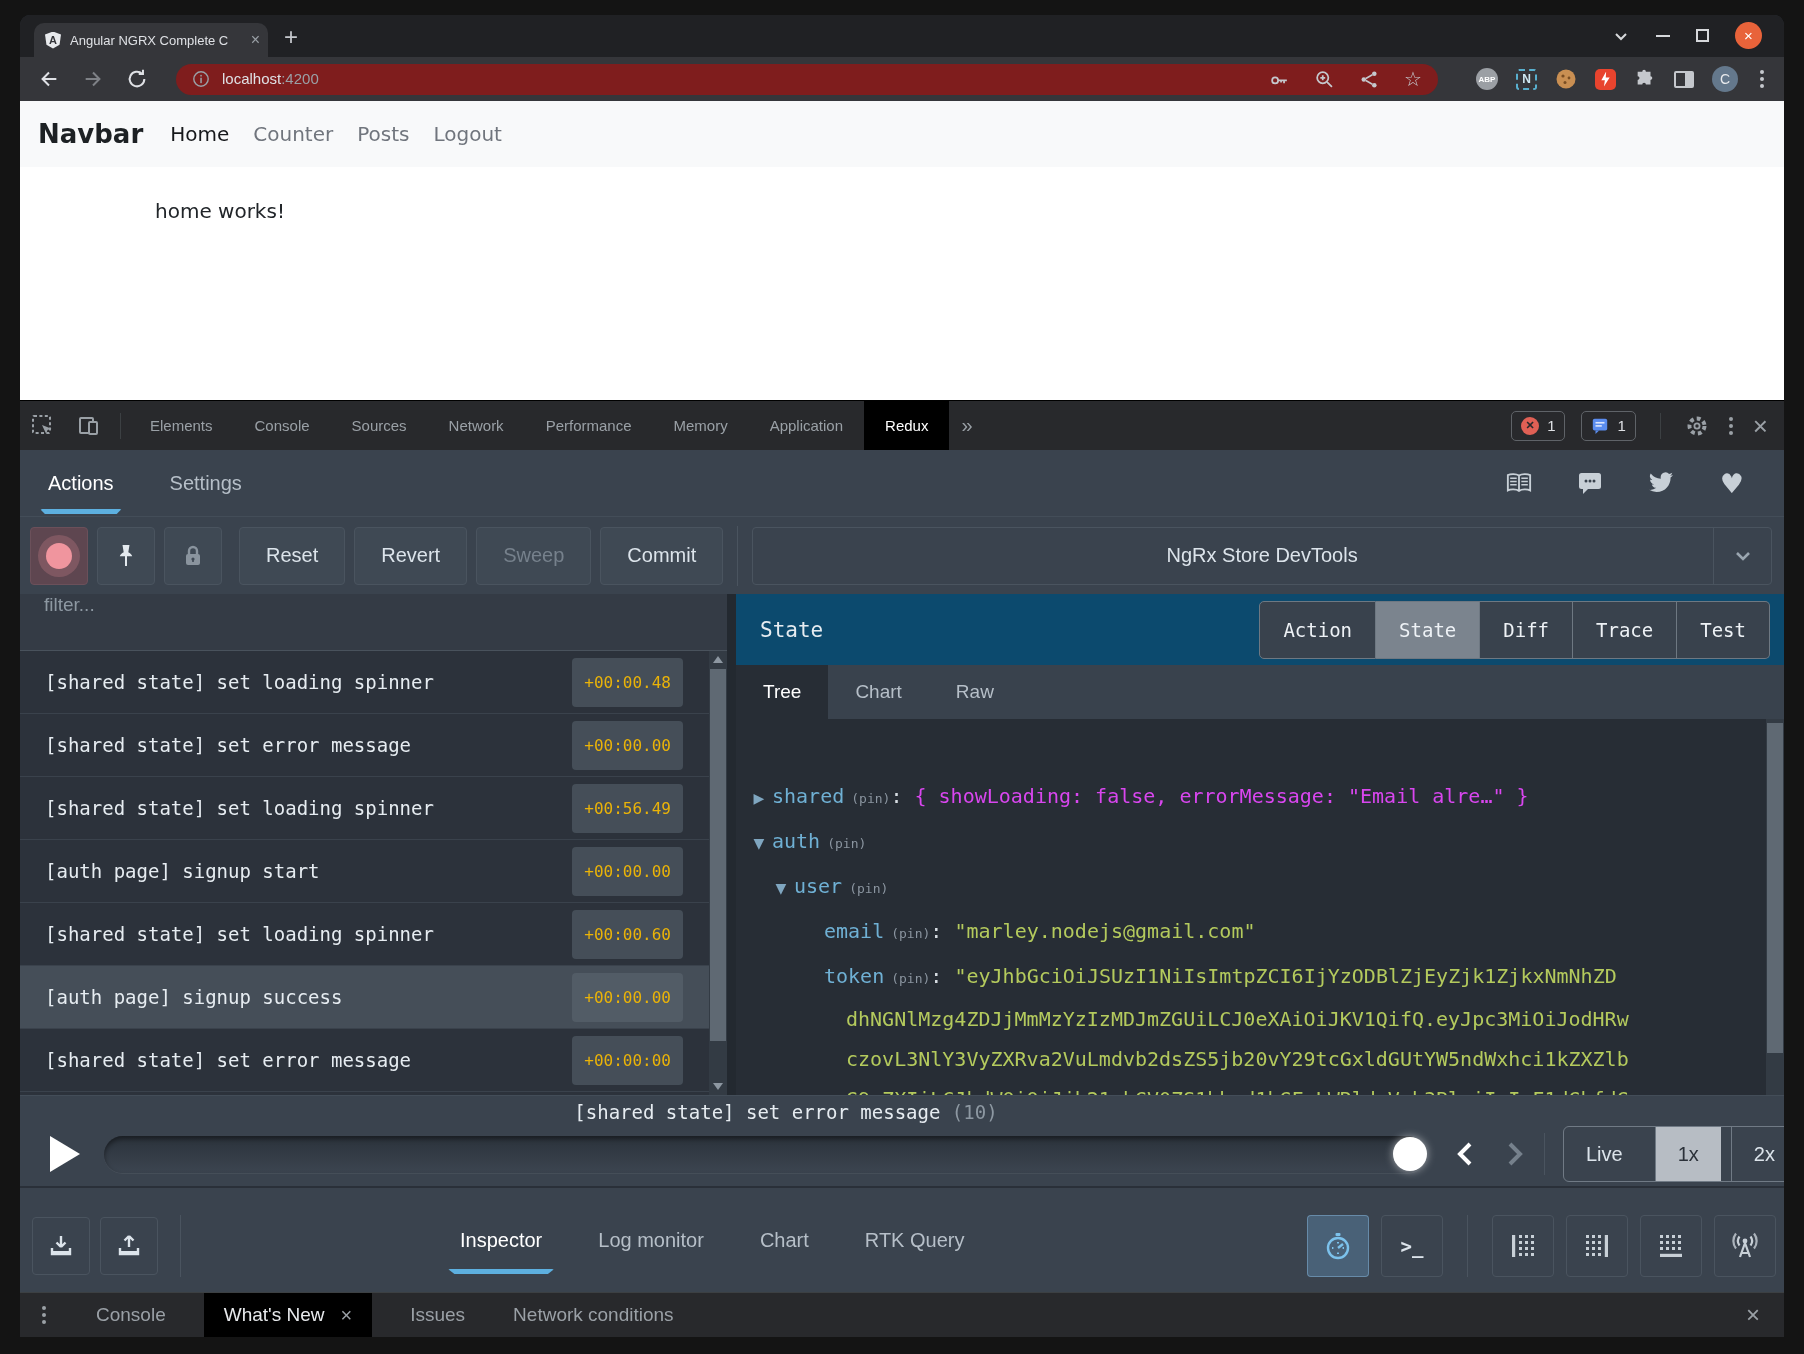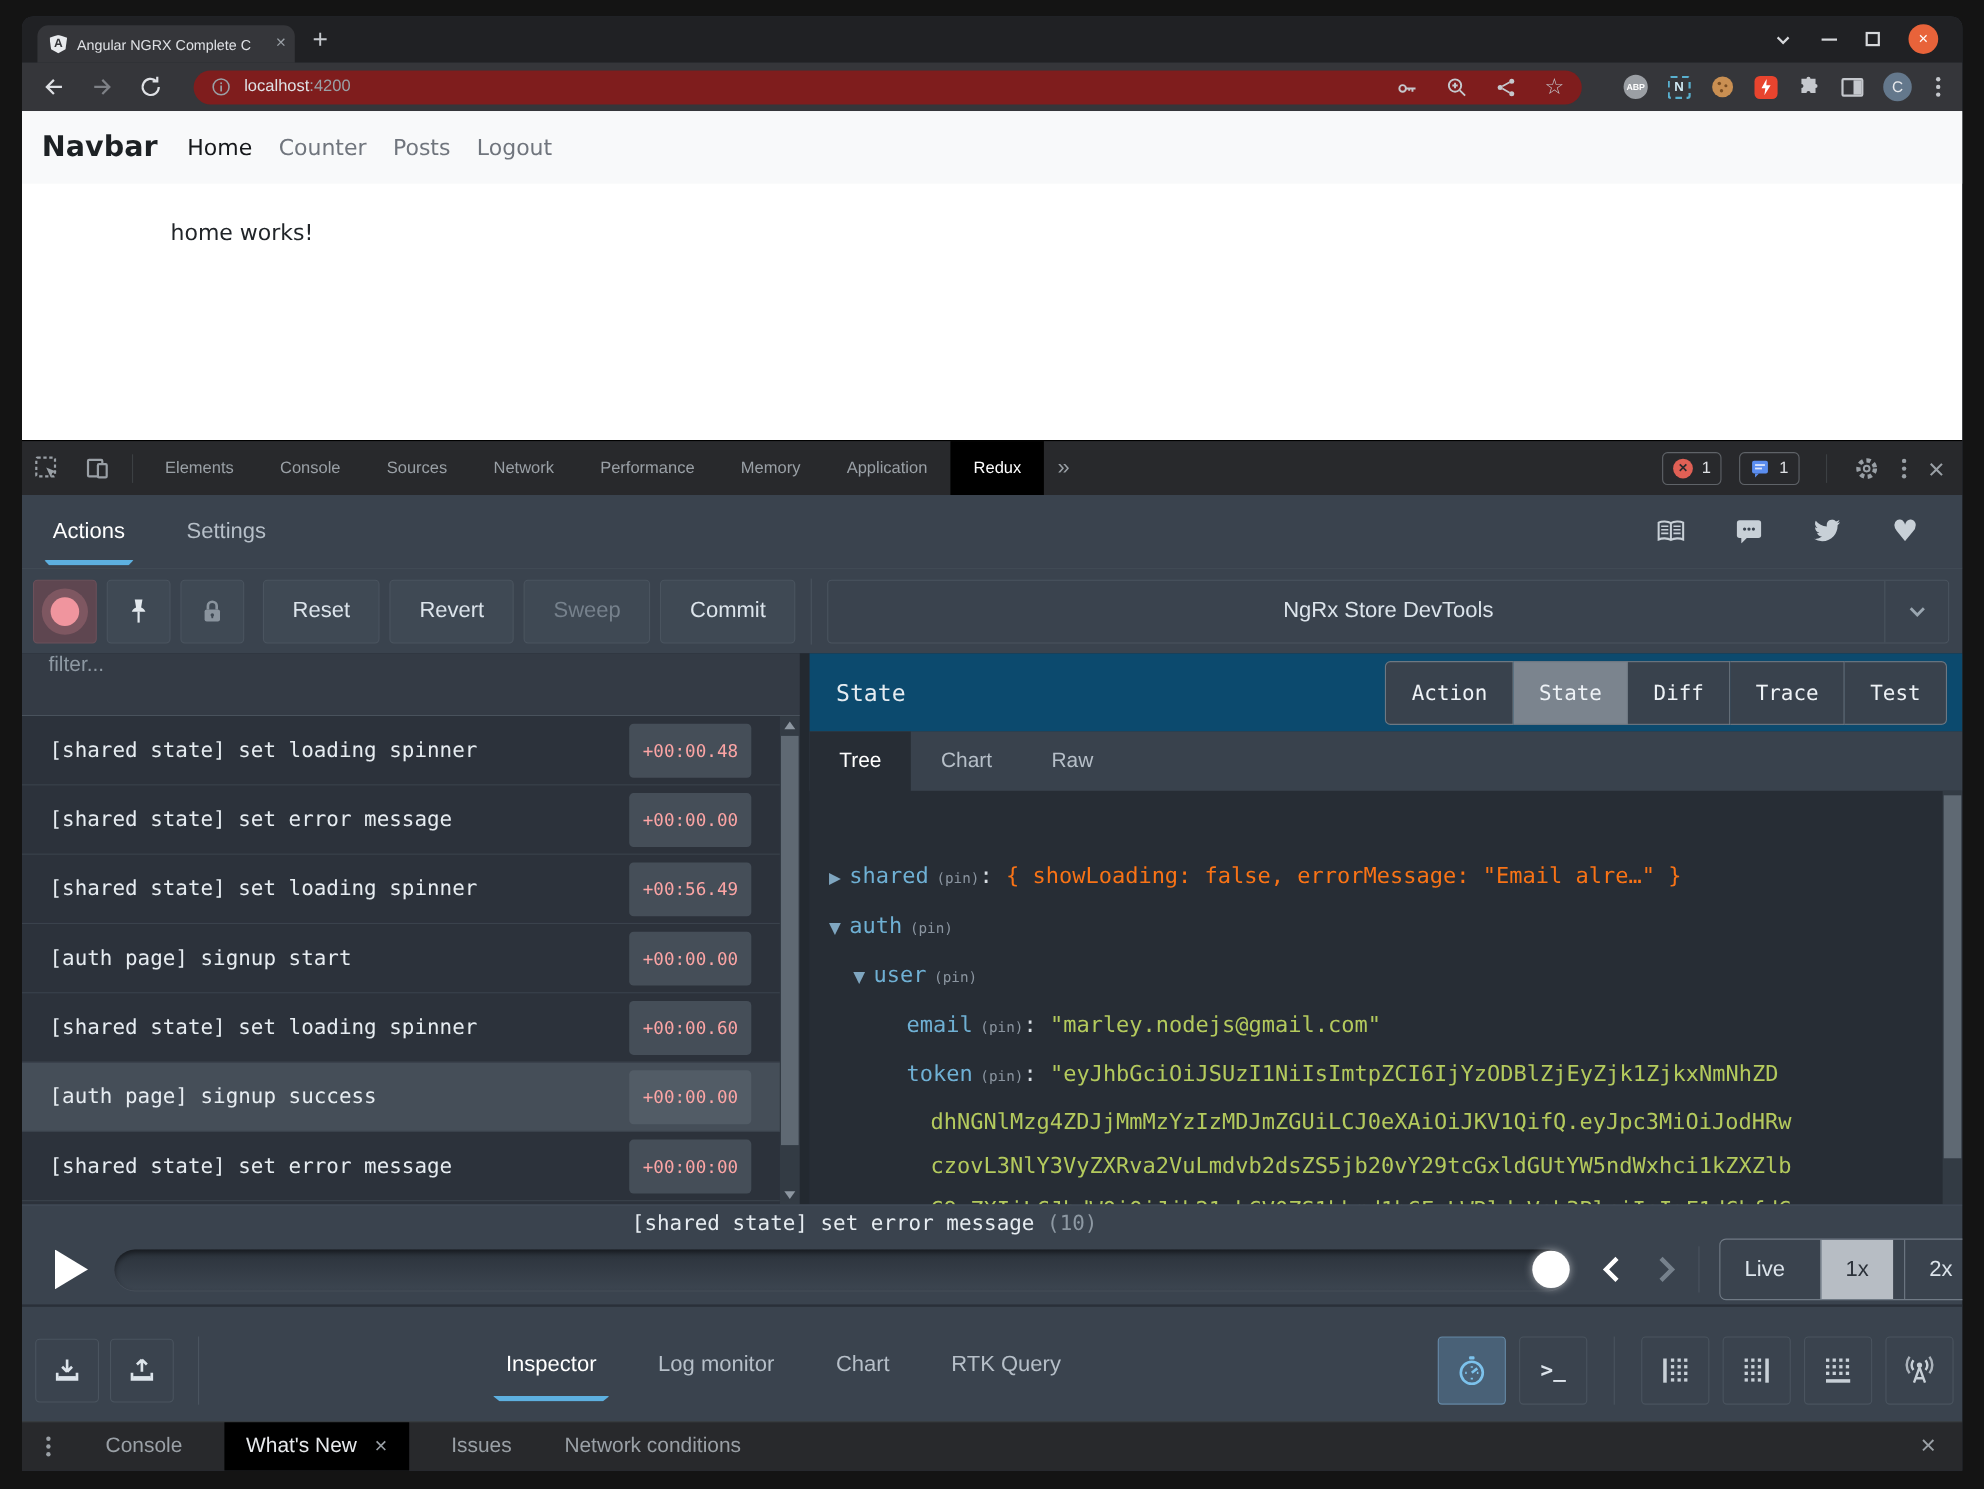--- a/index.html
+++ b/index.html
@@ -99,21 +99,21 @@
   .pane-left { width:716px; flex:none; display:flex; flex-direction:column; border-right:9px solid #232930; }
   .filter-row { height:57px; border-bottom:1px solid #49525c; display:flex; align-items:flex-start;
     padding-left:24px; background:#343b45; flex:none; }
   .filter-input { background:transparent; border:none; outline:none; color:#e3e9ee; font-size:19px; width:400px;
     font-family:"Liberation Sans",sans-serif; }
   .filter-input::placeholder { color:#8d98a2; }
   .action-list { flex:1; position:relative; padding-right:18px; overflow:hidden; background:#2c323b; }
   .action-row { height:63px; border-bottom:1px solid #3a424c; display:flex; align-items:center; padding:0 26px 0 25px; }
   .action-row.selected { background:#454e58; }
   .action-name { font-family:"DejaVu Sans Mono",monospace; font-size:19px; color:#e6ecf1; flex:1; white-space:nowrap; }
-  .action-time { font-family:"DejaVu Sans Mono",monospace; font-size:16px; color:#fca5a5; background:#454e58;
+  .action-time { font-family:"DejaVu Sans Mono",monospace; font-size:16px; color:#eab308; background:#454e58;
     border-radius:4px; padding:15px 12px; flex:none; }
   .action-row.selected .action-time { background:#525c66; }
   .vscroll { position:absolute; right:0; top:0; bottom:0; width:18px; background:#333b44; }
   .vscroll .arr-up { position:absolute; top:5px; left:4px; width:0; height:0;
     border-left:5px solid transparent; border-right:5px solid transparent; border-bottom:7px solid #8d97a1; }
   .vscroll .arr-dn { position:absolute; bottom:5px; left:4px; width:0; height:0;
     border-left:5px solid transparent; border-right:5px solid transparent; border-top:7px solid #8d97a1; }
   .vscroll .thumb { position:absolute; left:1px; right:1px; background:#5f6973; }
   .list-thumb { top:18px; height:372px; }
 
@@ -131,21 +131,21 @@
     color:#b6bfc8; font-size:19px; }
   .view-tab.active { background:#272d35; color:#fff; }
 
   .tree { flex:1; background:#272d35; position:relative; font-family:"DejaVu Sans Mono",monospace;
     font-size:20px; color:#d7dde3; padding:55px 40px 0 10px; overflow:hidden; white-space:nowrap; }
   .tl { line-height:45px; height:45px; }
   .tl .arrow { display:inline-block; width:26px; text-align:center; font-size:14px; color:#7fa6c0;
     font-family:"DejaVu Sans",sans-serif; }
   .tkey { color:#6fb0d4; }
   .tpin { font-size:13px; color:#8b95a0; margin-left:7px; }
-  .tprev { color:#f97316;margin-top:44px; }
+  .tprev { color:#d946ef;margin-top:44px; }
   .tval { color:#b4ca5d; }
   .ind1 { margin-left:22px; }
   .leaf { margin-left:78px; }
   .token-wrap { margin-left:100px; line-height:40px; height:40px; color:#b4ca5d; }
   .tree .vscroll { background:#333b44; }
   .tree-thumb { top:4px; height:330px; background:#a6aeb6; }
 
   .rx-player { height:91px; background:#3a434e; position:relative; flex:none; border-top:1px solid #434d58; }
   .player-label { position:absolute; top:5px; left:0; width:1532px; text-align:center;
     font-family:"DejaVu Sans Mono",monospace; font-size:19px; color:#e6ecf1; }

